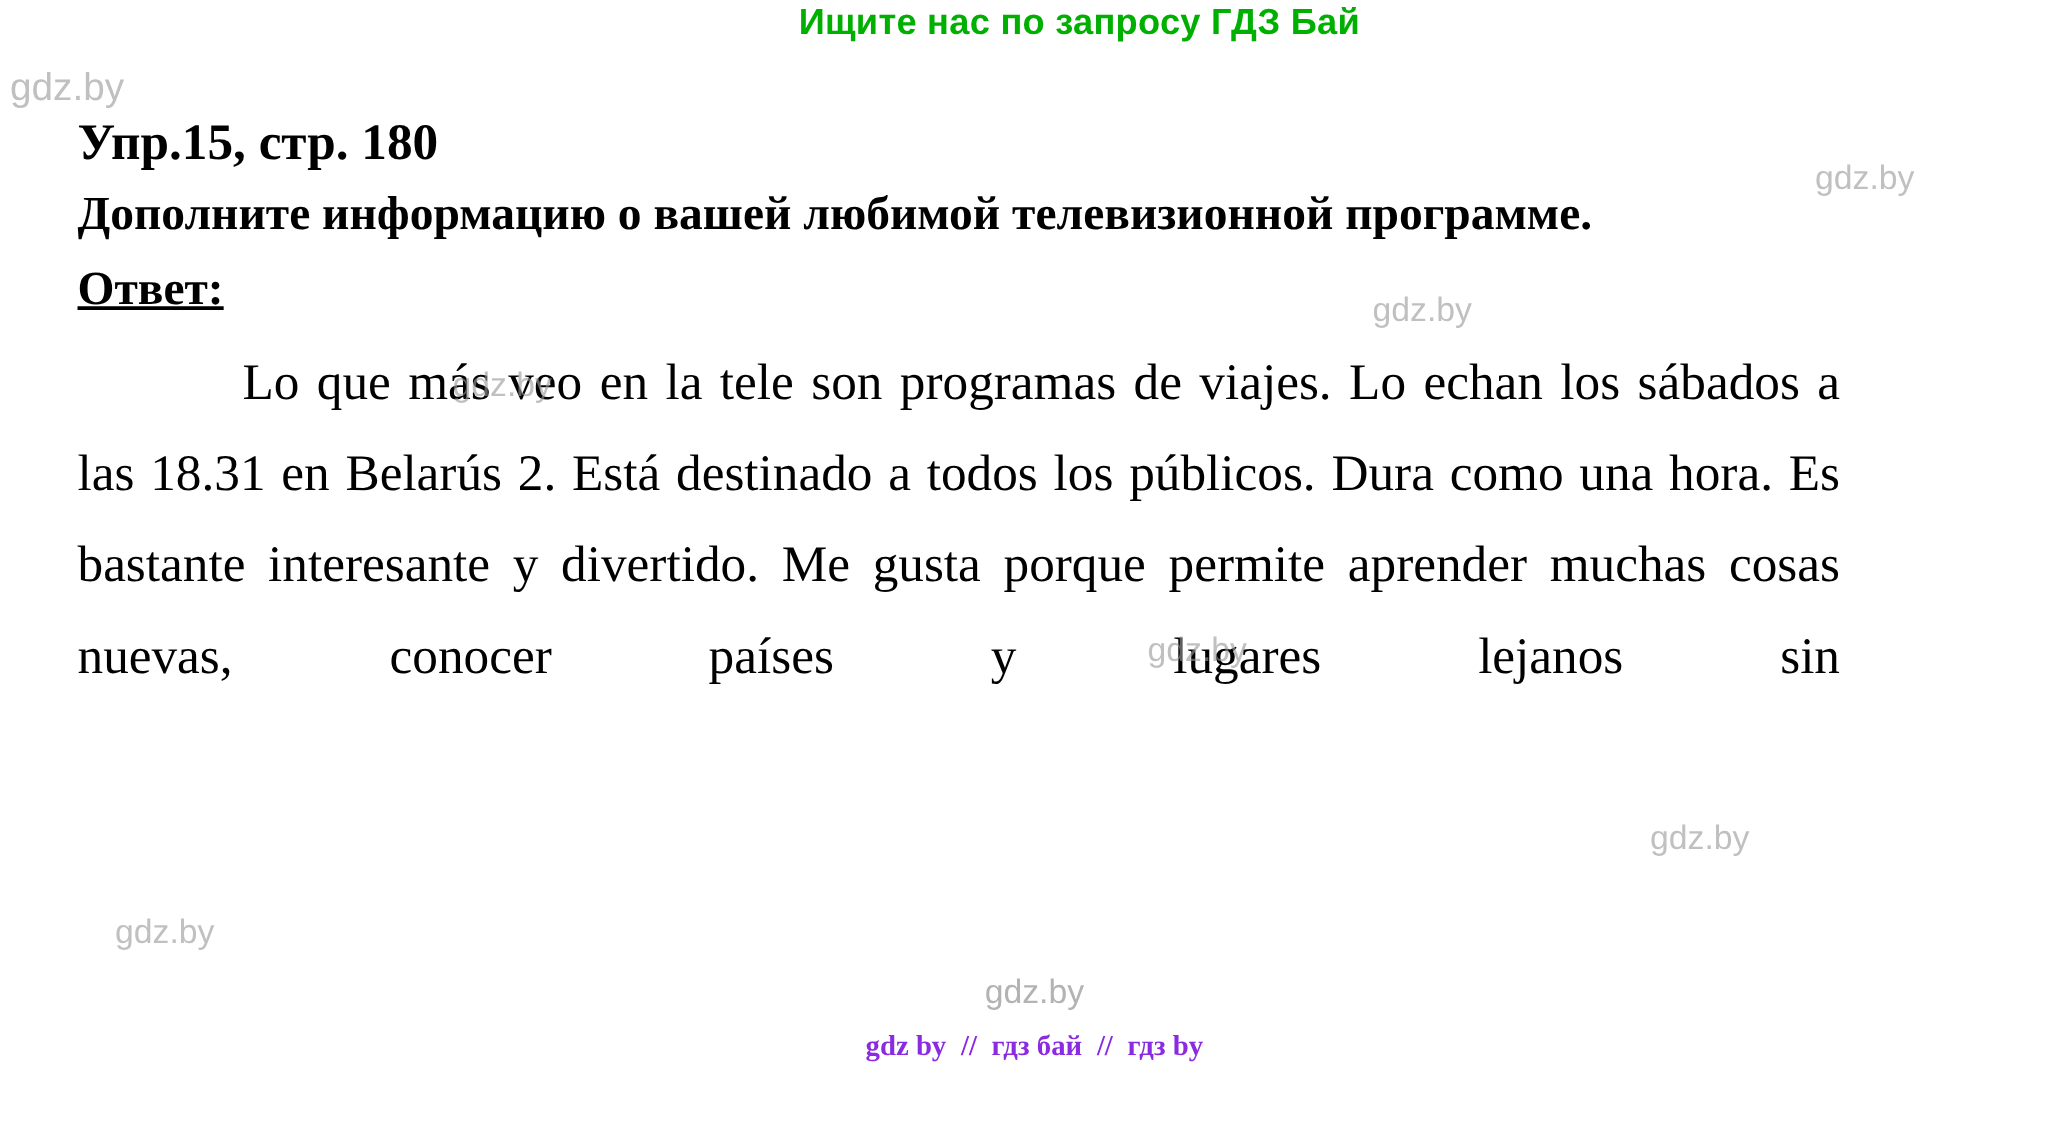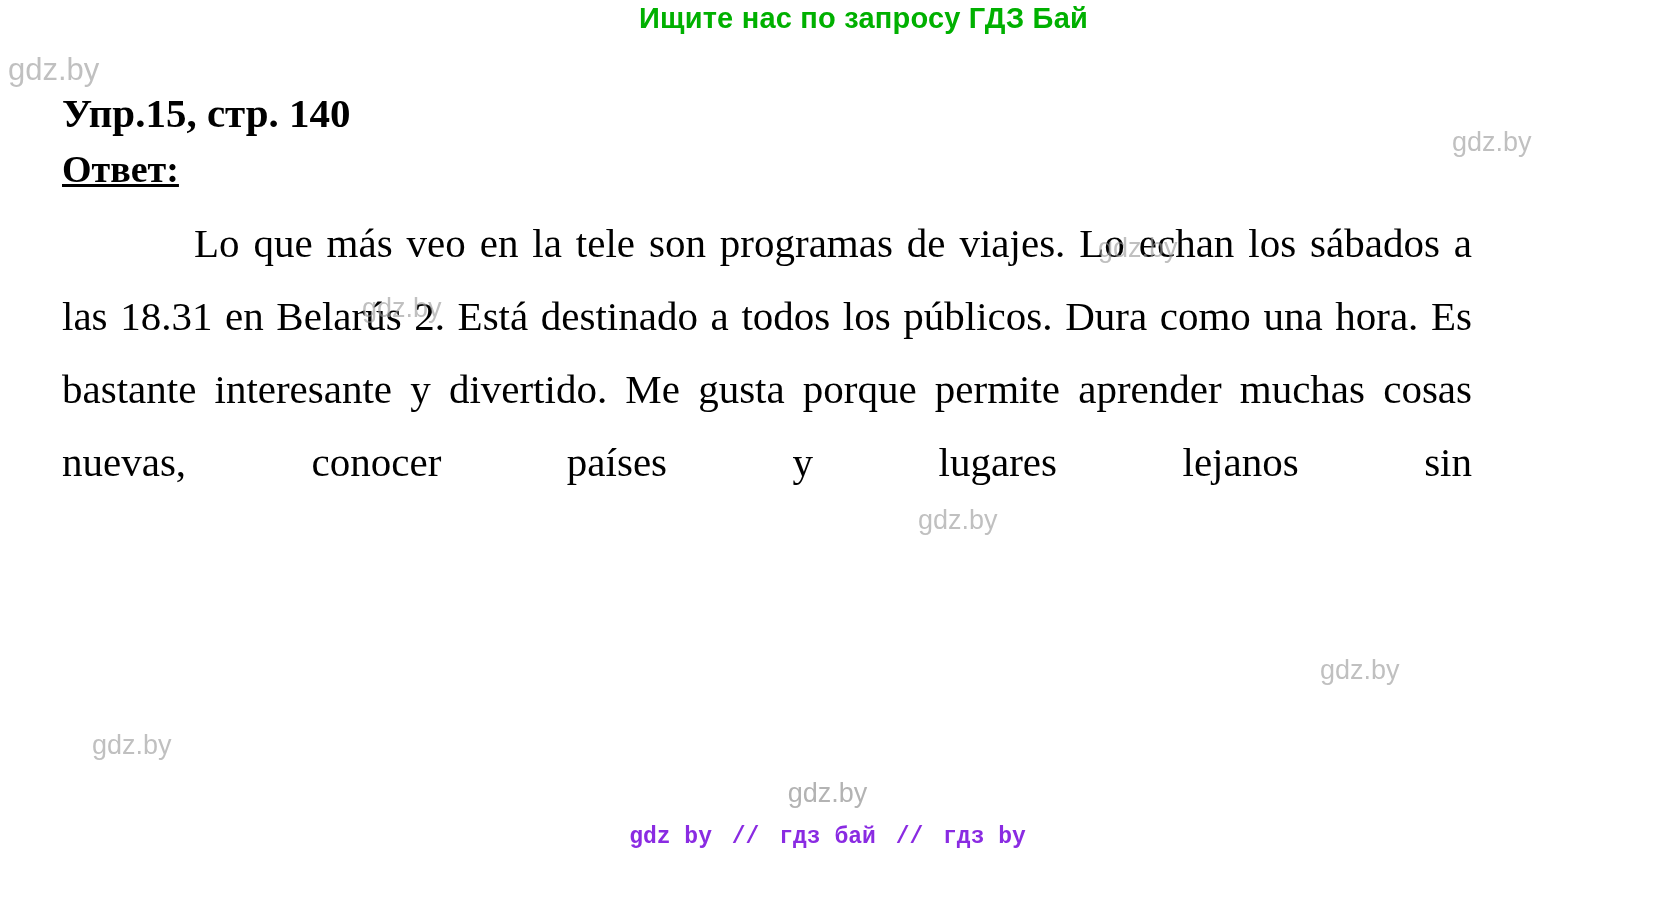--- a/index.html
+++ b/index.html
@@ -92,21 +92,21 @@
     font-family: "Liberation Sans", sans-serif;
     color: #9a9a9a;
     opacity: 0.75;
     font-size: 27px;
   }
   .footer-links {
     position: absolute;
     left: 0;
     width: 100%;
     text-align: center;
-    font-family: Liberation Mono, monospace;
+    font-family: Liberation Serif, serif;
     font-weight: bold;
     font-size: 23px;
     color: #8a2be2;
   }
   .footer-links span.sep {
     color: #8a2be2;
     font-weight: bold;
     padding: 0 6px;
   }
   .footer-links a {
@@ -115,22 +115,23 @@
   }
 </style>
 </head>
 <body>
 
 <div class="page">
 
   <div class="top-banner">Ищите нас по запросу ГДЗ Бай</div>
 
   <div class="content">
-    <div class="title">Упр.15, стр. 140</div>
+    <div class="title">Упр.15, стр. 180</div>
 
+    <div class="task">Дополните информацию о вашей любимой телевизионной программе.</div>
 
     <div class="answer-label">Ответ:</div>
 
     <div class="answer-body">Lo que más veo en la tele son programas de viajes. Lo echan los sábados a las 18.31 en Belarús 2. Está destinado a todos los públicos. Dura como una hora. Es bastante interesante y divertido. Me gusta porque permite aprender muchas cosas nuevas, conocer países y lugares lejanos sin</div>
   </div>
 
   <div class="wm" style="left:8px; top:52px; font-size:31px;">gdz.by</div>
   <div class="wm" style="left:1452px; top:127px;">gdz.by</div>
   <div class="wm" style="left:1098px; top:233px;">gdz.by</div>
   <div class="wm" style="left:362px; top:293px;">gdz.by</div>

